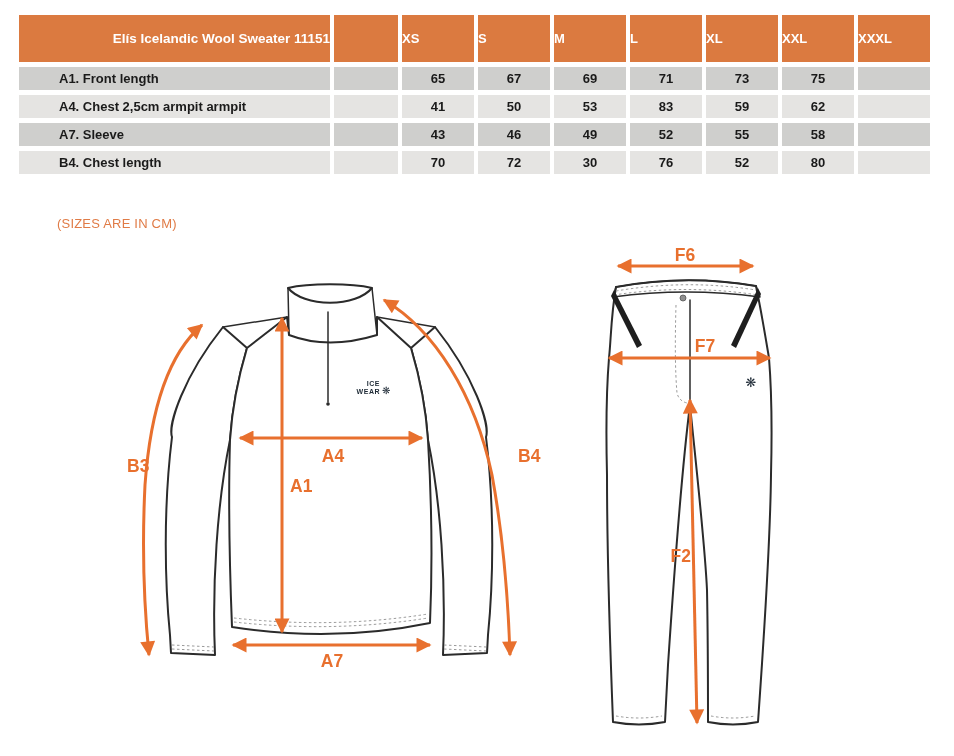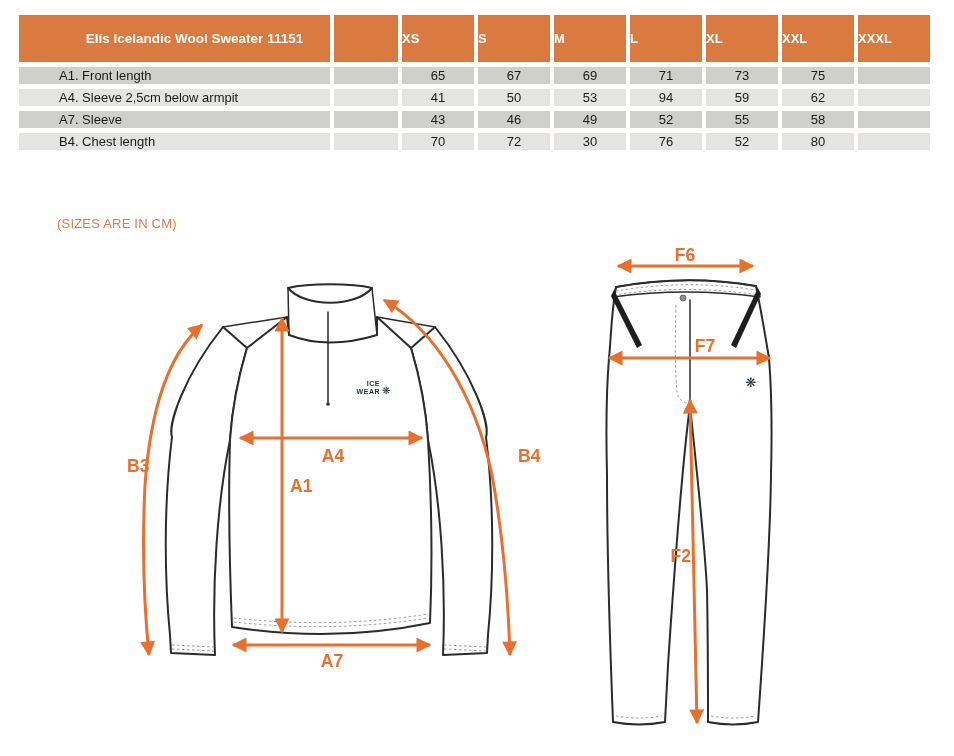--- a/index.html
+++ b/index.html
@@ -2,22 +2,22 @@
 <html><head>
 <meta charset="utf-8">
 <style>
   html,body{margin:0;padding:0;background:#ffffff;}
   .page{position:relative;width:954px;height:756px;background:#ffffff;overflow:hidden;
         font-family:"Liberation Sans",sans-serif;color:#1a1a1a;}
   
   table.size-table{position:absolute;left:15px;top:10px;border-collapse:separate;border-spacing:4px 5px;}
   table.size-table th, table.size-table td{padding:0;margin:0;vertical-align:middle;font-size:13px;}
   th.hdr{background:#DB7A40;color:#ffffff;font-weight:bold;height:47px;text-align:left;}
-  th.hdr.title{text-align:center;padding-left:40px;font-size:13.5px;}
-  td.cell{height:17px;text-align:center;}
+  th.hdr.title{text-align:right;padding-left:40px;font-size:13.5px;}
+  td.cell{height:23px;text-align:center;font-weight:bold;}
   td.cell.label{text-align:left;padding-left:40px;}
   tr.dark td{background:#CFCFCD;}
   tr.light td{background:#E5E4E2;}
   .note{position:absolute;left:57px;top:216px;font-size:13px;letter-spacing:0.2px;color:#E07B46;}
   
   svg{position:absolute;overflow:visible;}
   .sweater-svg{left:55px;top:255px;}
   .pants-svg{left:590px;top:245px;}
   .outline{stroke:#2B2B2B;stroke-width:2;fill:#ffffff;stroke-linejoin:round;stroke-linecap:round;}
   .outline-thin{stroke:#2B2B2B;stroke-width:1.5;fill:none;stroke-linejoin:round;stroke-linecap:round;}
@@ -62,26 +62,26 @@
       <td class="cell"></td>
       <td class="cell">65</td>
       <td class="cell">67</td>
       <td class="cell">69</td>
       <td class="cell">71</td>
       <td class="cell">73</td>
       <td class="cell">75</td>
       <td class="cell"></td>
     </tr>
     <tr class="light">
-      <td class="cell label">A4. Sleeve 2,5cm below armpit</td>
+      <td class="cell label">A4. Chest 2,5cm armpit armpit</td>
       <td class="cell"></td>
       <td class="cell">41</td>
       <td class="cell">50</td>
       <td class="cell">53</td>
-      <td class="cell">94</td>
+      <td class="cell">83</td>
       <td class="cell">59</td>
       <td class="cell">62</td>
       <td class="cell"></td>
     </tr>
     <tr class="dark">
       <td class="cell label">A7. Sleeve</td>
       <td class="cell"></td>
       <td class="cell">43</td>
       <td class="cell">46</td>
       <td class="cell">49</td>

